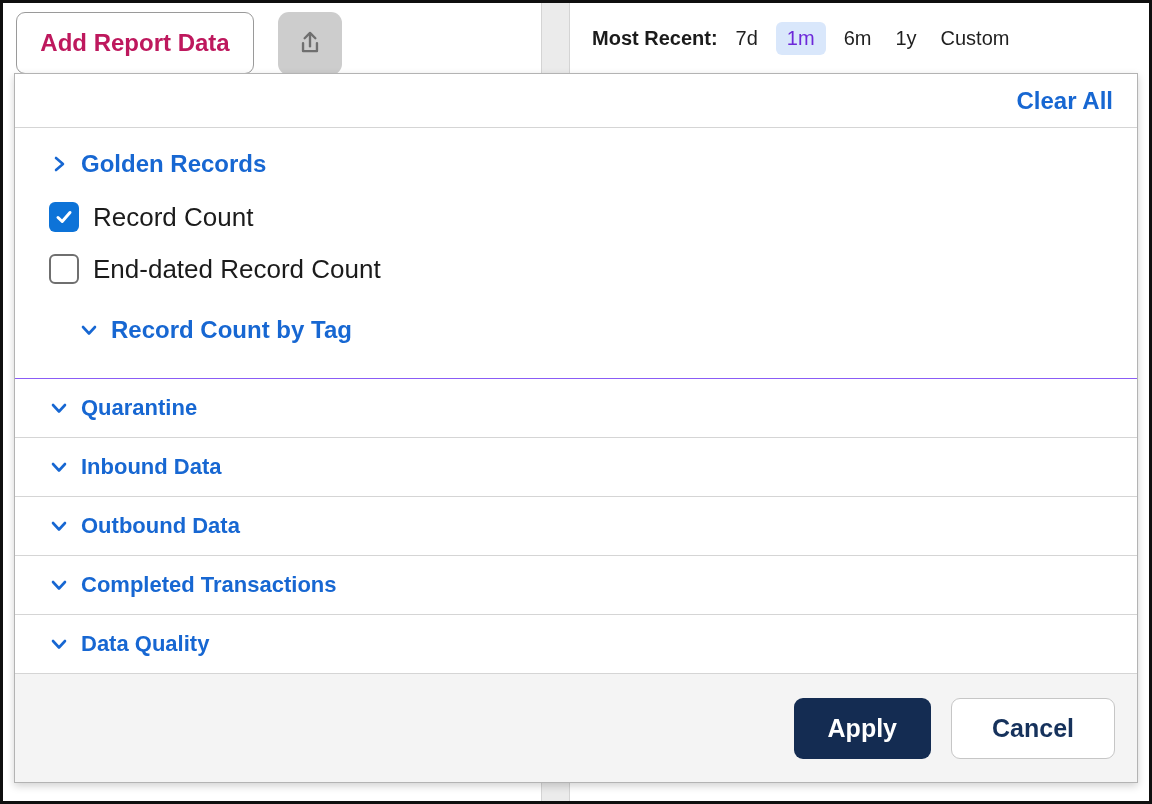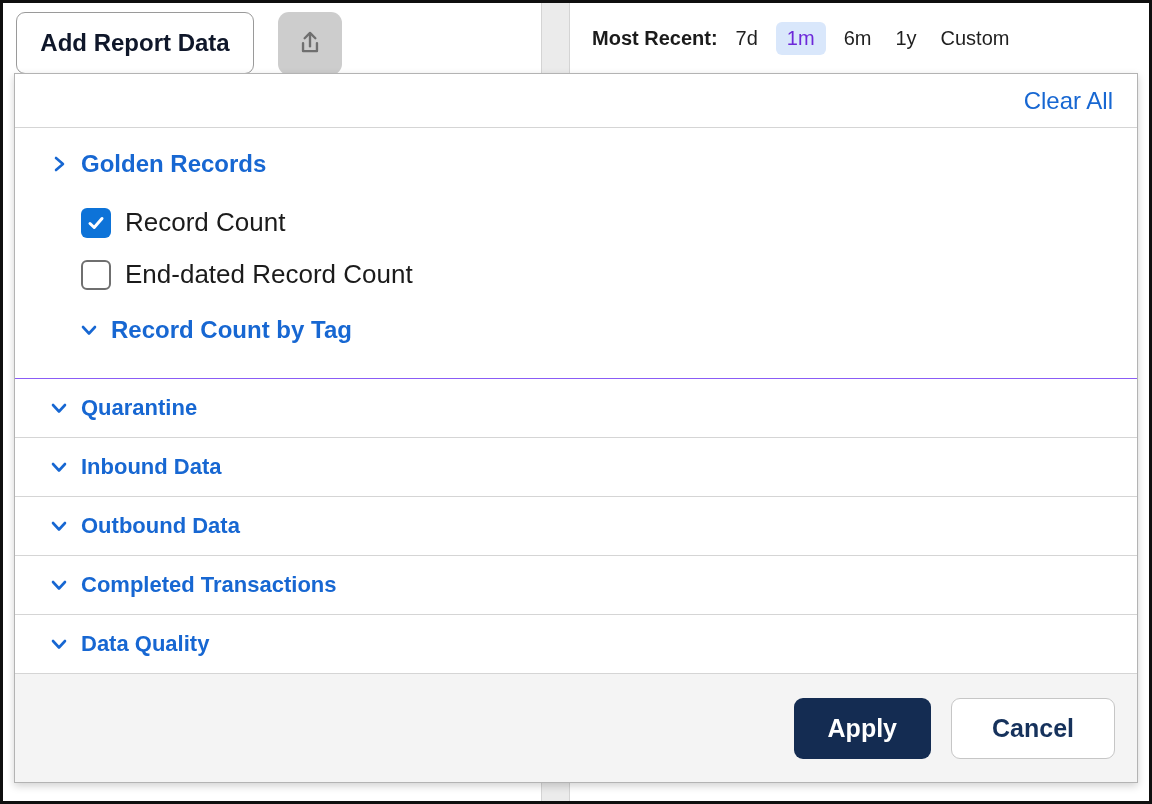--- a/index.html
+++ b/index.html
@@ -11,21 +11,21 @@
   
   .gutter {
     position:absolute; left:538px; top:0; width:29px; height:798px;
     background:#ebebeb; border-left:1px solid #d4d4d4; border-right:1px solid #d4d4d4;
   }
   
   .topbar { position:absolute; left:0; top:0; width:1146px; height:70px; background:transparent; }
   .add-btn {
     position:absolute; left:13px; top:9px; width:238px; height:62px;
     background:#ffffff; border:1px solid #9a9a9a; border-radius:9px;
-    font-size:24px; font-weight:bold; color:#0f172a;
+    font-size:24px; font-weight:bold; color:#be185d;
     display:flex; align-items:center; justify-content:center; cursor:pointer;
   }
   .upload-btn {
     position:absolute; left:275px; top:9px; width:64px; height:63px;
     background:#cdcdcd; border:none; border-radius:11px;
     display:flex; align-items:center; justify-content:center; cursor:pointer;
   }
   .time-filter {
     position:absolute; left:589px; top:0; height:70px;
     display:flex; align-items:center; gap:12px; font-size:20px; color:#1f1f1f;
@@ -35,30 +35,30 @@
   .tf-opt.selected { background:#d9e7fb; color:#6d28d9; padding:5px 11px; }
   
   .panel {
     position:absolute; left:11px; top:70px; width:1124px; height:710px;
     background:#ffffff; border:1px solid #b3b3b3;
     box-shadow:0 3px 8px rgba(0,0,0,0.18);
     display:flex; flex-direction:column;
   }
   .clear-row {
     flex:0 0 54px; display:flex; align-items:center; justify-content:flex-end;
-    padding-right:24px; border-bottom:1px solid #d5d5d5;
+    padding-right:24px; border-bottom:1px solid #d5d5d5;font-weight:bold;
   }
   .link-blue { color:#1767d2; font-size:24px; cursor:pointer; }
   .golden-block { flex:0 0 251px; border-bottom:1px solid #8b5cf6; padding:14px 0 0 34px; }
   .sec-head {
     display:flex; align-items:center; gap:12px; cursor:pointer;
     color:#1767d2; font-size:24px; font-weight:bold;
   }
   .golden-block .sec-head { height:44px; }
-  .cb-row { display:flex; align-items:flex-end; gap:14px; margin:10px 0 10px 32px; height:42px; }
+  .cb-row { display:flex; align-items:center; gap:14px; margin:10px 0 10px 0; height:42px; }
   .cb-label { font-size:26px; color:#1b1b1b; }
   .checkbox {
     width:30px; height:30px; border-radius:6px; flex:0 0 auto; cursor:pointer;
     display:flex; align-items:center; justify-content:center;
   }
   .checkbox.checked { background:#0d73d8; }
   .checkbox.unchecked { background:#ffffff; border:2px solid #6f6f6f; }
   .subgroup-row { margin:18px 0 0 30px; height:38px; }
   .collapsed-row {
     flex:0 0 59px; display:flex; align-items:center; gap:12px;

